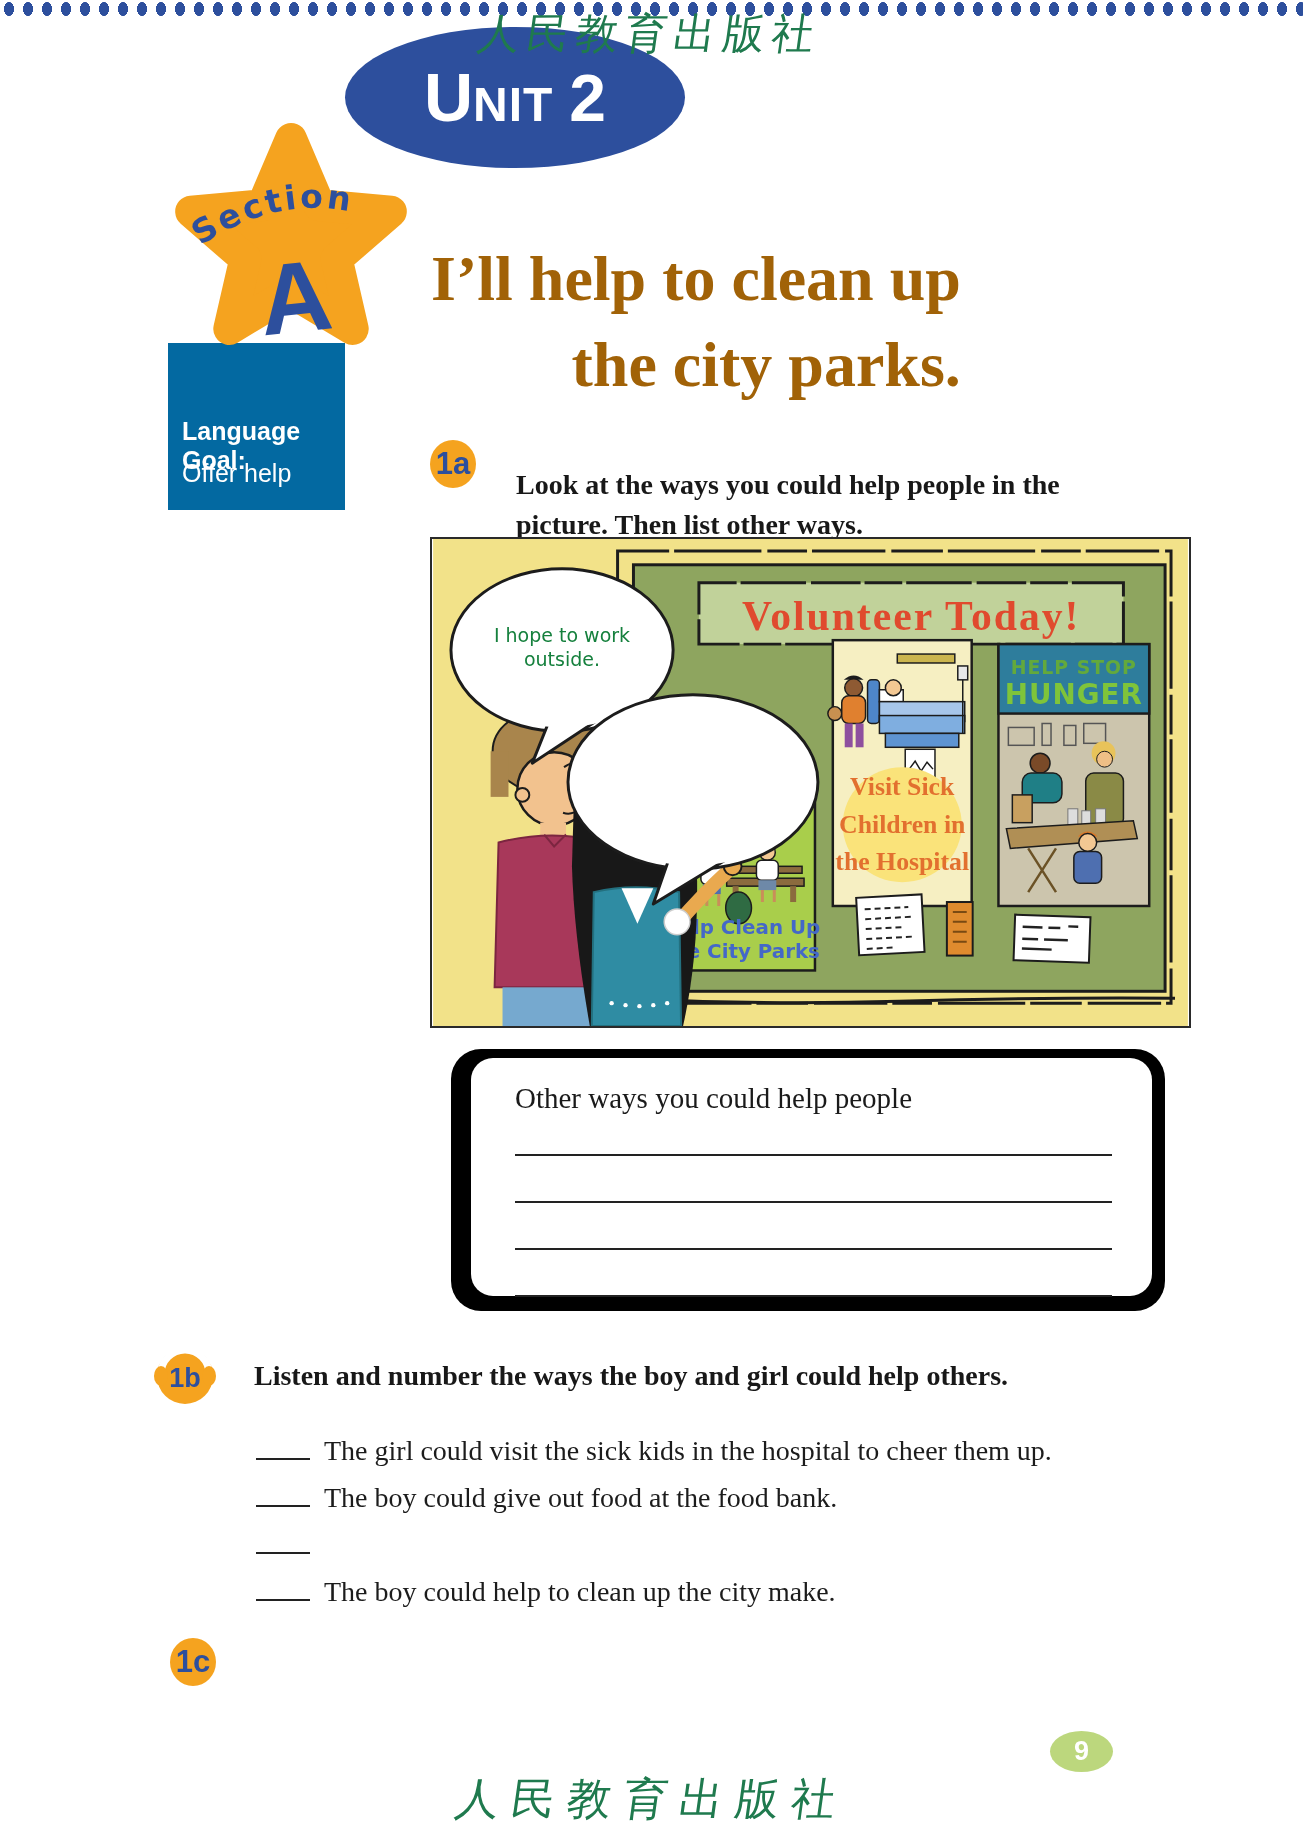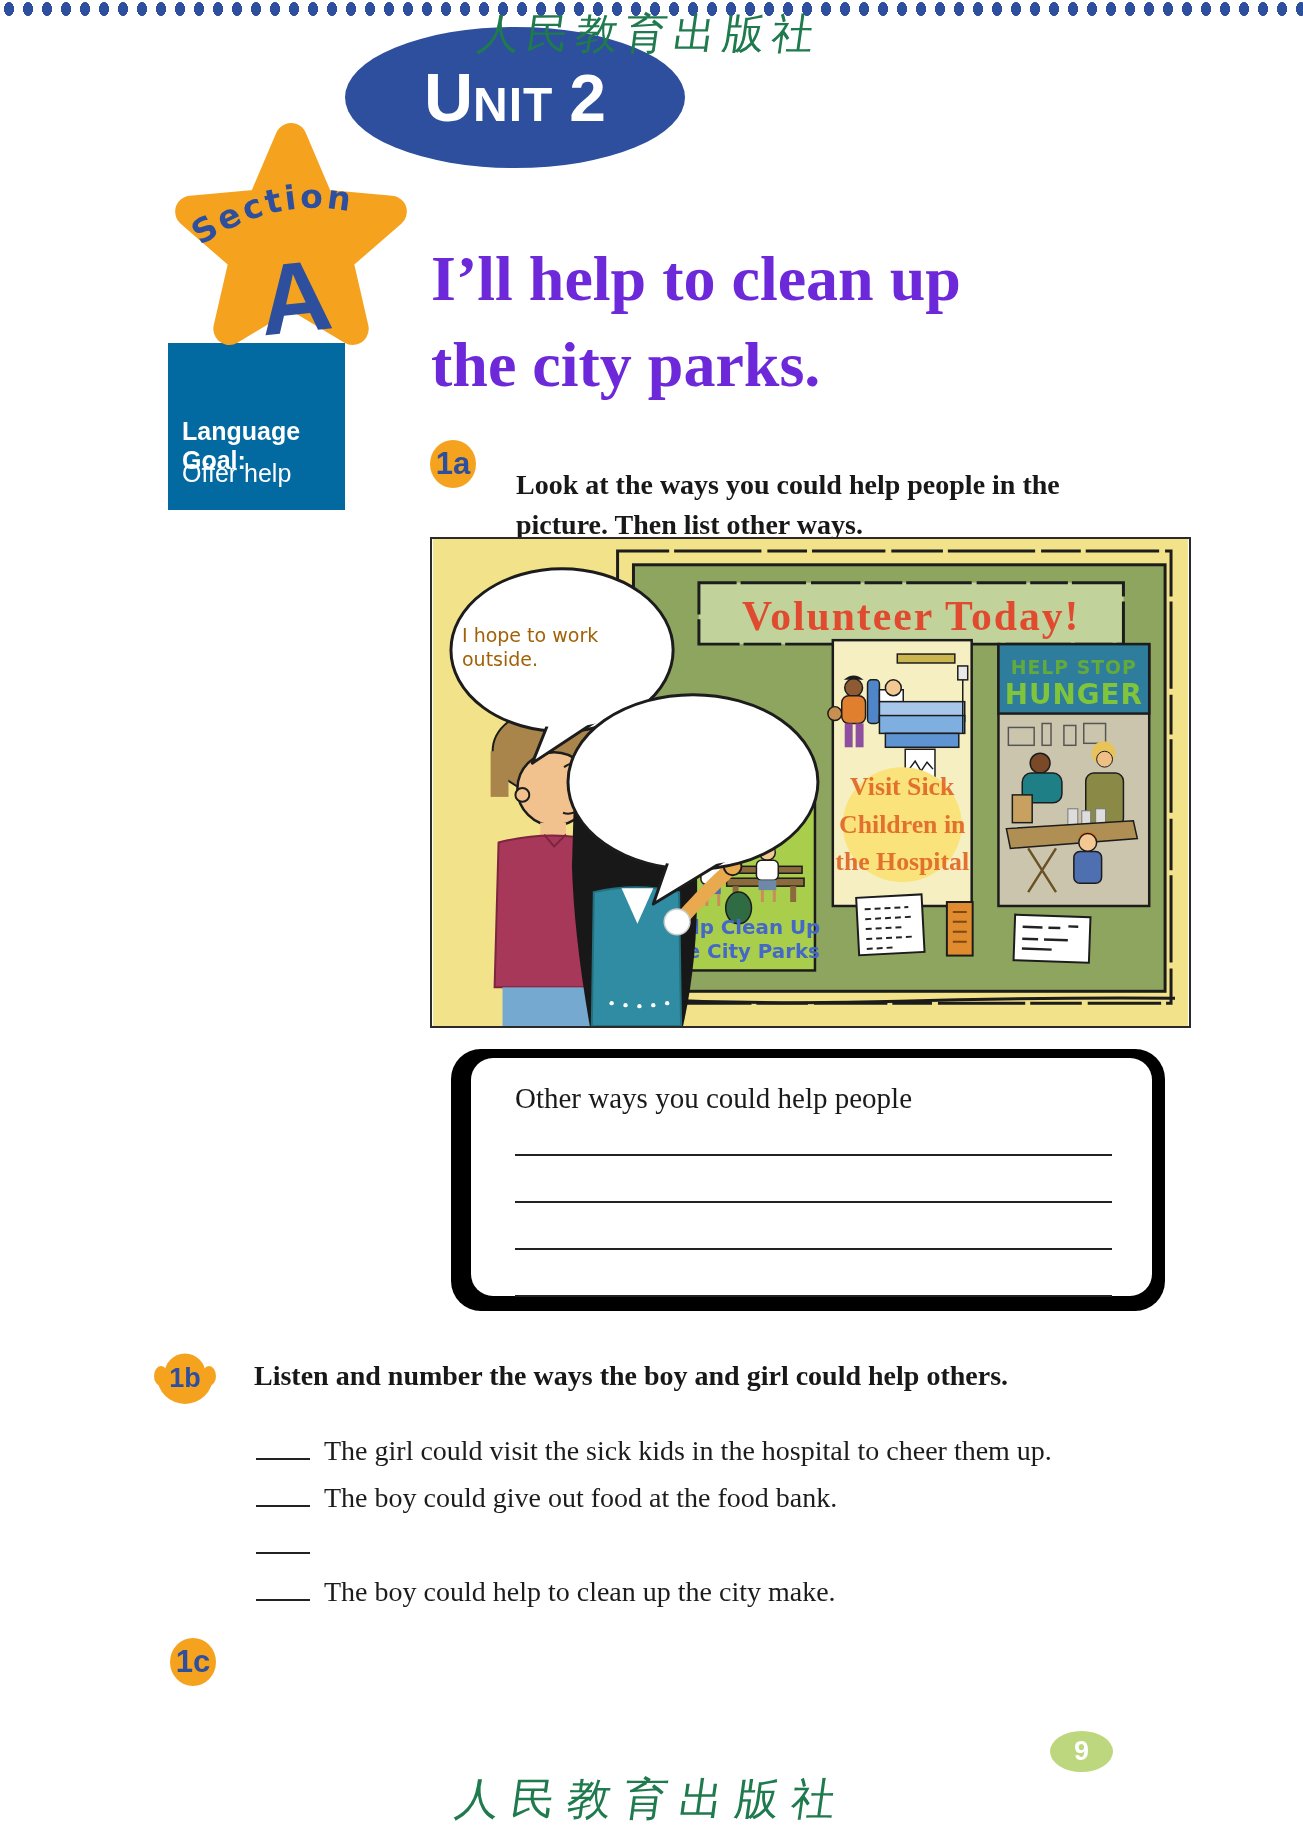--- a/index.html
+++ b/index.html
@@ -26,31 +26,31 @@
 
   
   .goal-box{left:168px;top:343px;width:177px;height:167px;background:#0369a1;z-index:2;
     color:#fff;font-family:"Liberation Sans",sans-serif;}
   .goal-box .lbl{position:absolute;left:14px;top:74px;font-size:25px;font-weight:700;}
   .goal-box .val{position:absolute;left:14px;top:116px;font-size:25px;font-weight:400;}
   .star-wrap{left:163px;top:116px;width:256px;height:256px;z-index:3;}
   .star-wrap svg{overflow:visible;}
 
   
-  .title{left:431px;top:236px;color:#6d28d9;font-weight:700;font-size:64px;line-height:86px;z-index:2;}
+  .title{left:431px;top:236px;color:#a16207;font-weight:700;font-size:64px;line-height:86px;z-index:2;text-align:right;}
   .badge{width:46px;height:48px;border-radius:50%;background:#f5a31f;display:flex;align-items:center;
     justify-content:center;color:#2d4f9d;font-family:"Liberation Sans",sans-serif;font-weight:700;font-size:31px;z-index:2;}
   .b1a{left:430px;top:440px;}
   .instr{font-weight:700;font-size:28px;line-height:40px;color:#181818;z-index:2;}
   .i1a{left:516px;top:441px;width:590px;margin-top:24px;}
 
   
   .picture{left:430px;top:537px;width:761px;height:491px;border:2px solid #2a2a2a;box-sizing:border-box;z-index:2;}
   .picture svg{display:block;width:100%;height:100%;}
-  .bubble-text{position:absolute;white-space:pre-line;color:#a16207;
+  .bubble-text{position:absolute;text-align:center;white-space:pre-line;color:#15803d;
     font-family:"DejaVu Sans",sans-serif;font-size:19px;line-height:24px;}
   .bt1{left:30px;top:84px;width:200px;}
   .bt2{left:150px;top:206px;width:225px;}
 
   
   .other-box{left:451px;top:1049px;width:714px;height:262px;background:#000000;border-radius:30px;z-index:2;}
   .other-card{position:absolute;left:20px;top:9px;right:13px;bottom:15px;background:#fff;border-radius:22px;}
   .other-title{position:absolute;left:44px;top:24px;font-size:29px;color:#1a1a1a;}
   .rule{position:absolute;left:44px;right:40px;height:0;border-bottom:2px solid #222;}
 

